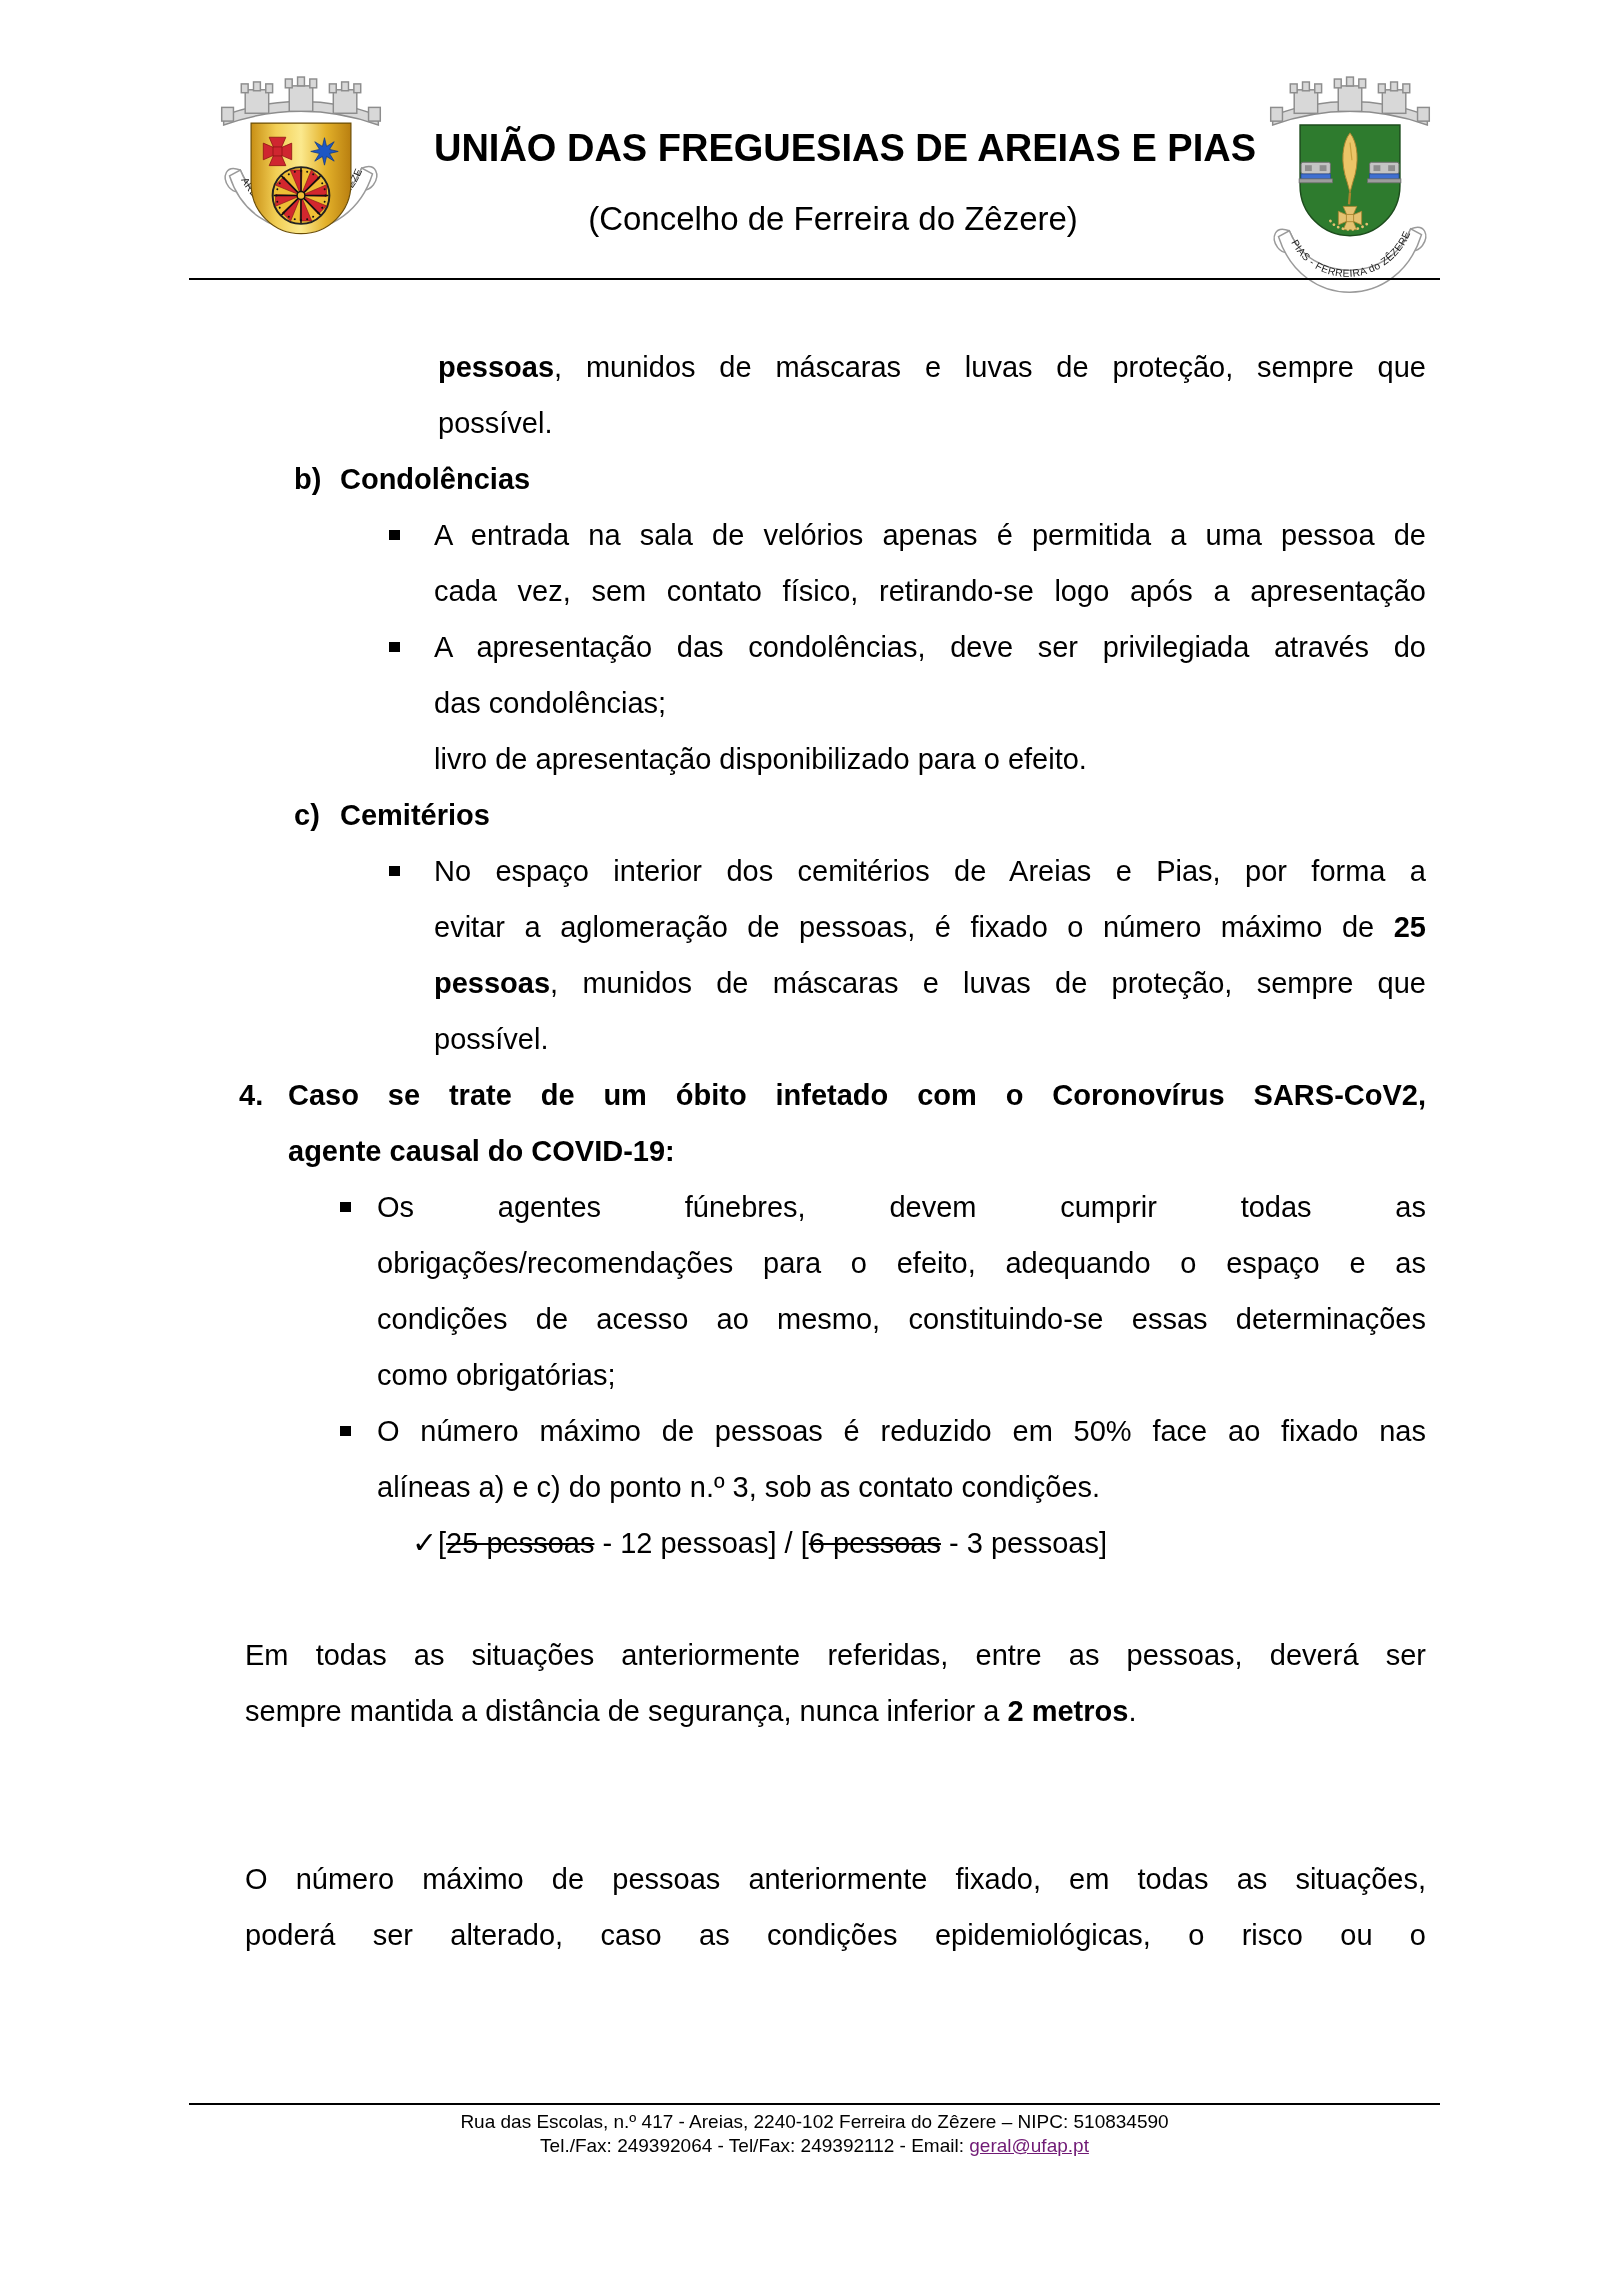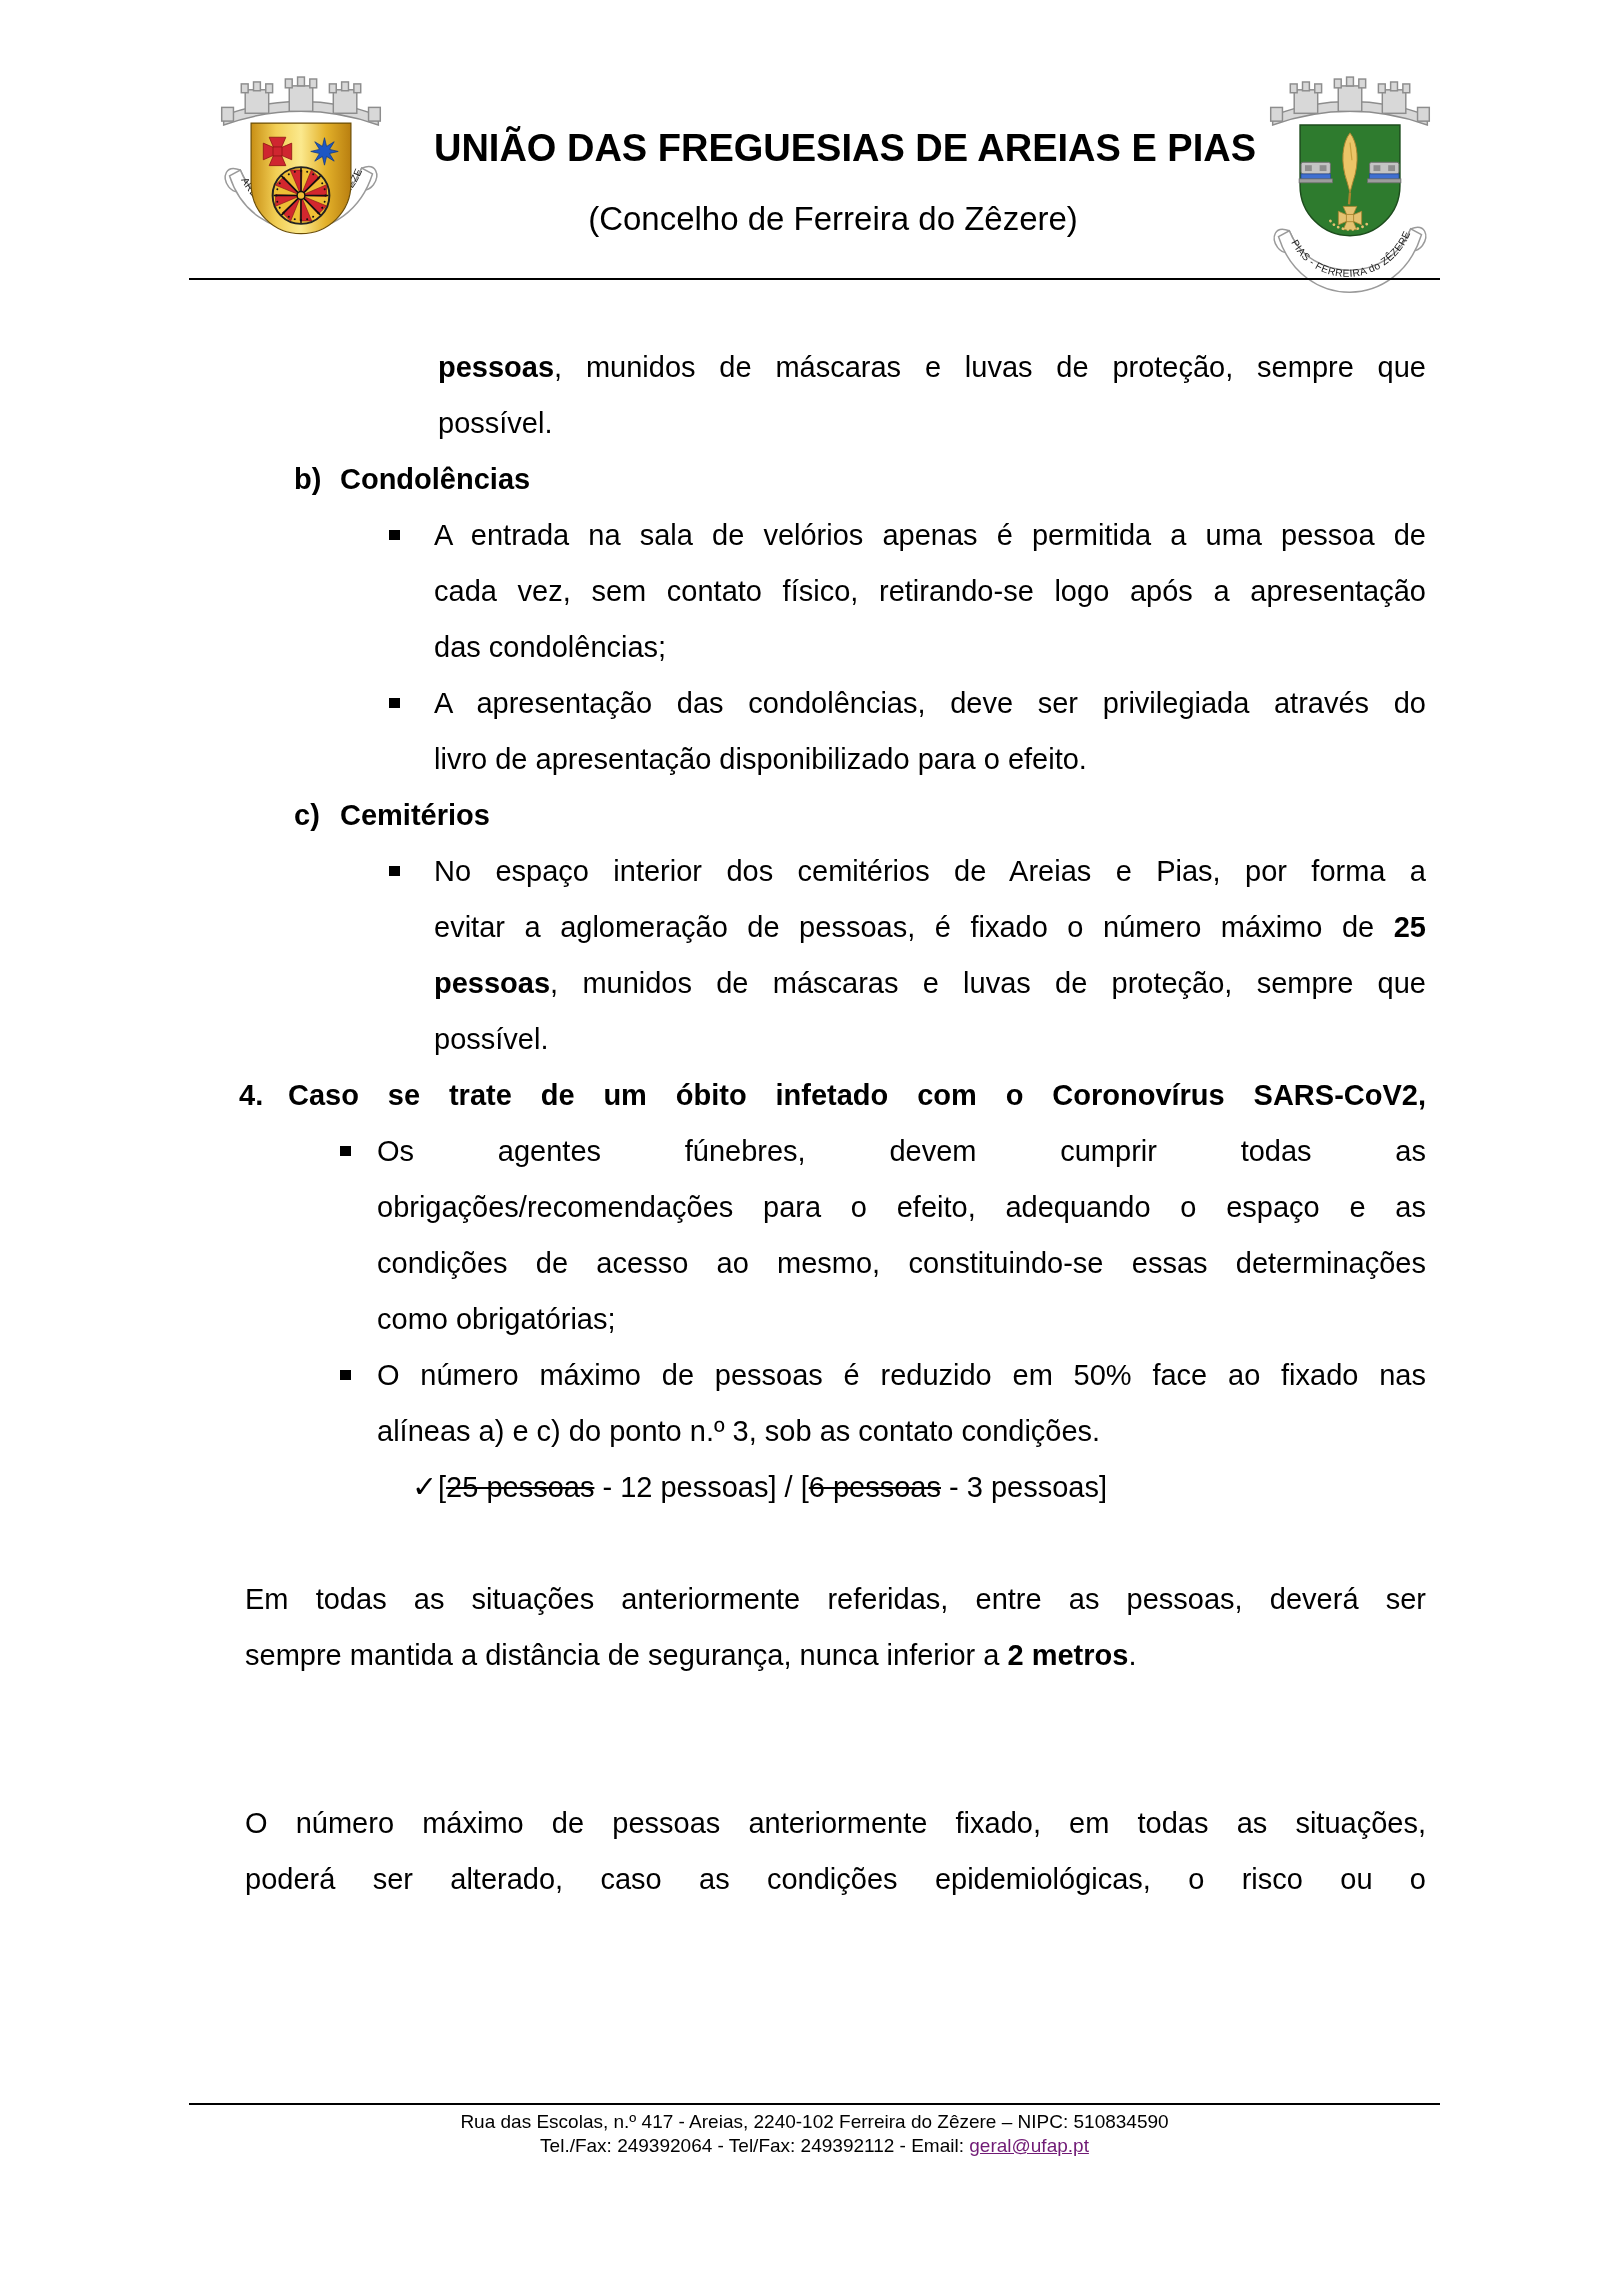--- a/index.html
+++ b/index.html
@@ -172,33 +172,34 @@
 
   <div class="body-text">
 
     <div class="ln j pad-cont"><b>pessoas</b><span>, munidos de máscaras e luvas de proteção, sempre que</span></div>
     <div class="ln l pad-cont"><span>possível.</span></div>
 
     <div class="ln l pad-hl"><span class="mk mk-letter">b)</span><b>Condolências</b></div>
 
     <div class="ln j pad-b1"><span class="sq b1"></span><span>A entrada na sala de velórios apenas é permitida a uma pessoa de</span></div>
     <div class="ln j pad-b1"><span>cada vez, sem contato físico, retirando-se logo após a apresentação</span></div>
+    <div class="ln j pad-b1"><span class="sq b1"></span><span>A apresentação das condolências, deve ser privilegiada através do</span></div>
+
     <div class="ln l pad-b1"><span>das condolências;</span></div>
-
-    <div class="ln j pad-b1"><span class="sq b1"></span><span>A apresentação das condolências, deve ser privilegiada através do</span></div>
     <div class="ln l pad-b1"><span>livro de apresentação disponibilizado para o efeito.</span></div>
 
     <div class="ln l pad-hl"><span class="mk mk-letter">c)</span><b>Cemitérios</b></div>
 
     <div class="ln j pad-b1"><span class="sq b1"></span><span>No espaço interior dos cemitérios de Areias e Pias, por forma a</span></div>
     <div class="ln j pad-b1"><span>evitar a aglomeração de pessoas, é fixado o número máximo de </span><b>25</b></div>
     <div class="ln j pad-b1"><b>pessoas</b><span>, munidos de máscaras e luvas de proteção, sempre que</span></div>
     <div class="ln l pad-b1"><span>possível.</span></div>
 
     <div class="ln j pad-hn bold-line"><span class="mk mk-num">4.</span><span>Caso se trate de um óbito infetado com o Coronovírus SARS-CoV2,</span></div>
+    <div class="ln l pad-hn bold-line"><span>agente causal do COVID-19:</span></div>
 
     <div class="ln j pad-b2"><span class="sq b2"></span><span>Os agentes fúnebres, devem cumprir todas as</span></div>
     <div class="ln j pad-b2"><span>obrigações/recomendações para o efeito, adequando o espaço e as</span></div>
     <div class="ln j pad-b2"><span>condições de acesso ao mesmo, constituindo-se essas determinações</span></div>
     <div class="ln l pad-b2"><span>como obrigatórias;</span></div>
 
     <div class="ln j pad-b2"><span class="sq b2"></span><span>O número máximo de pessoas é reduzido em 50% face ao fixado nas</span></div>
     <div class="ln l pad-b2"><span>alíneas a) e c) do ponto n.º 3, sob as contato condições.</span></div>
 
     <div class="ln l pad-chk"><span class="mk mk-check">✓</span><span>[</span><s>25 pessoas</s><span> - 12 pessoas] / [</span><s>6 pessoas</s><span> - 3 pessoas]</span></div>

